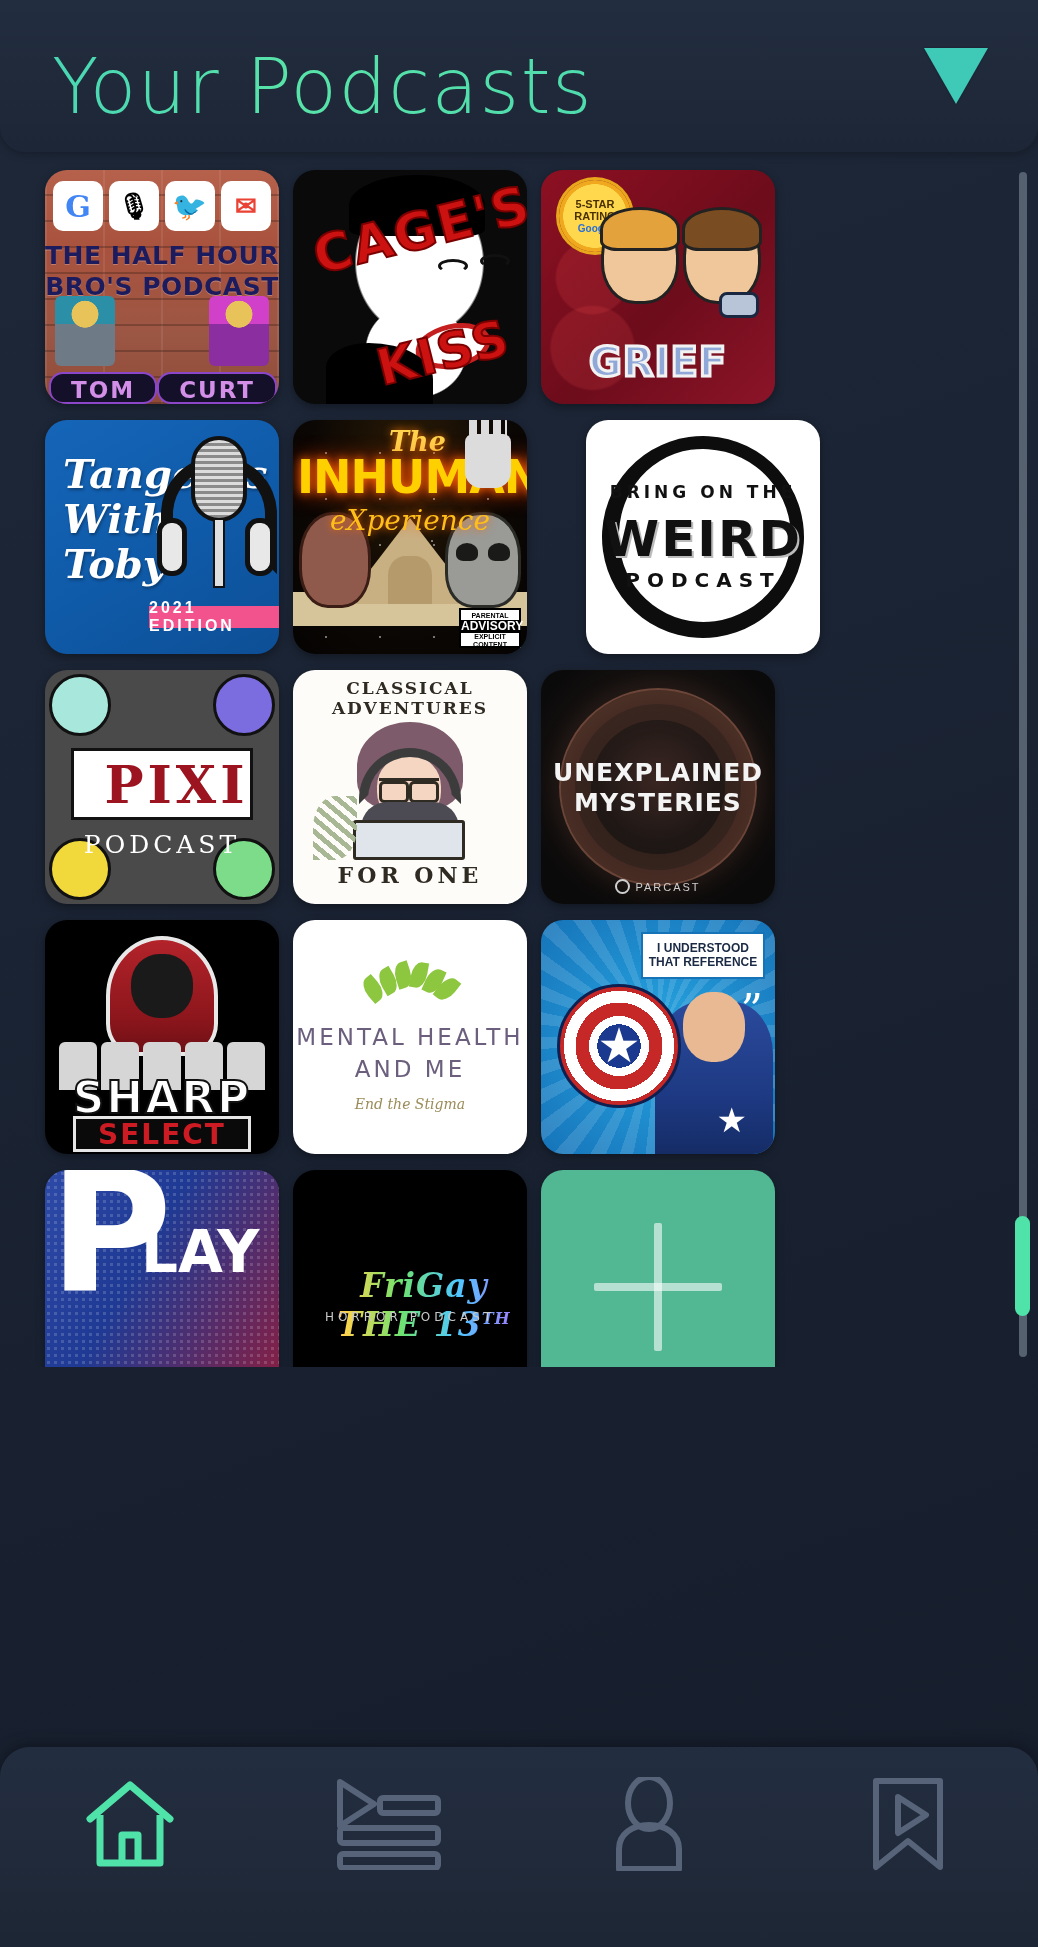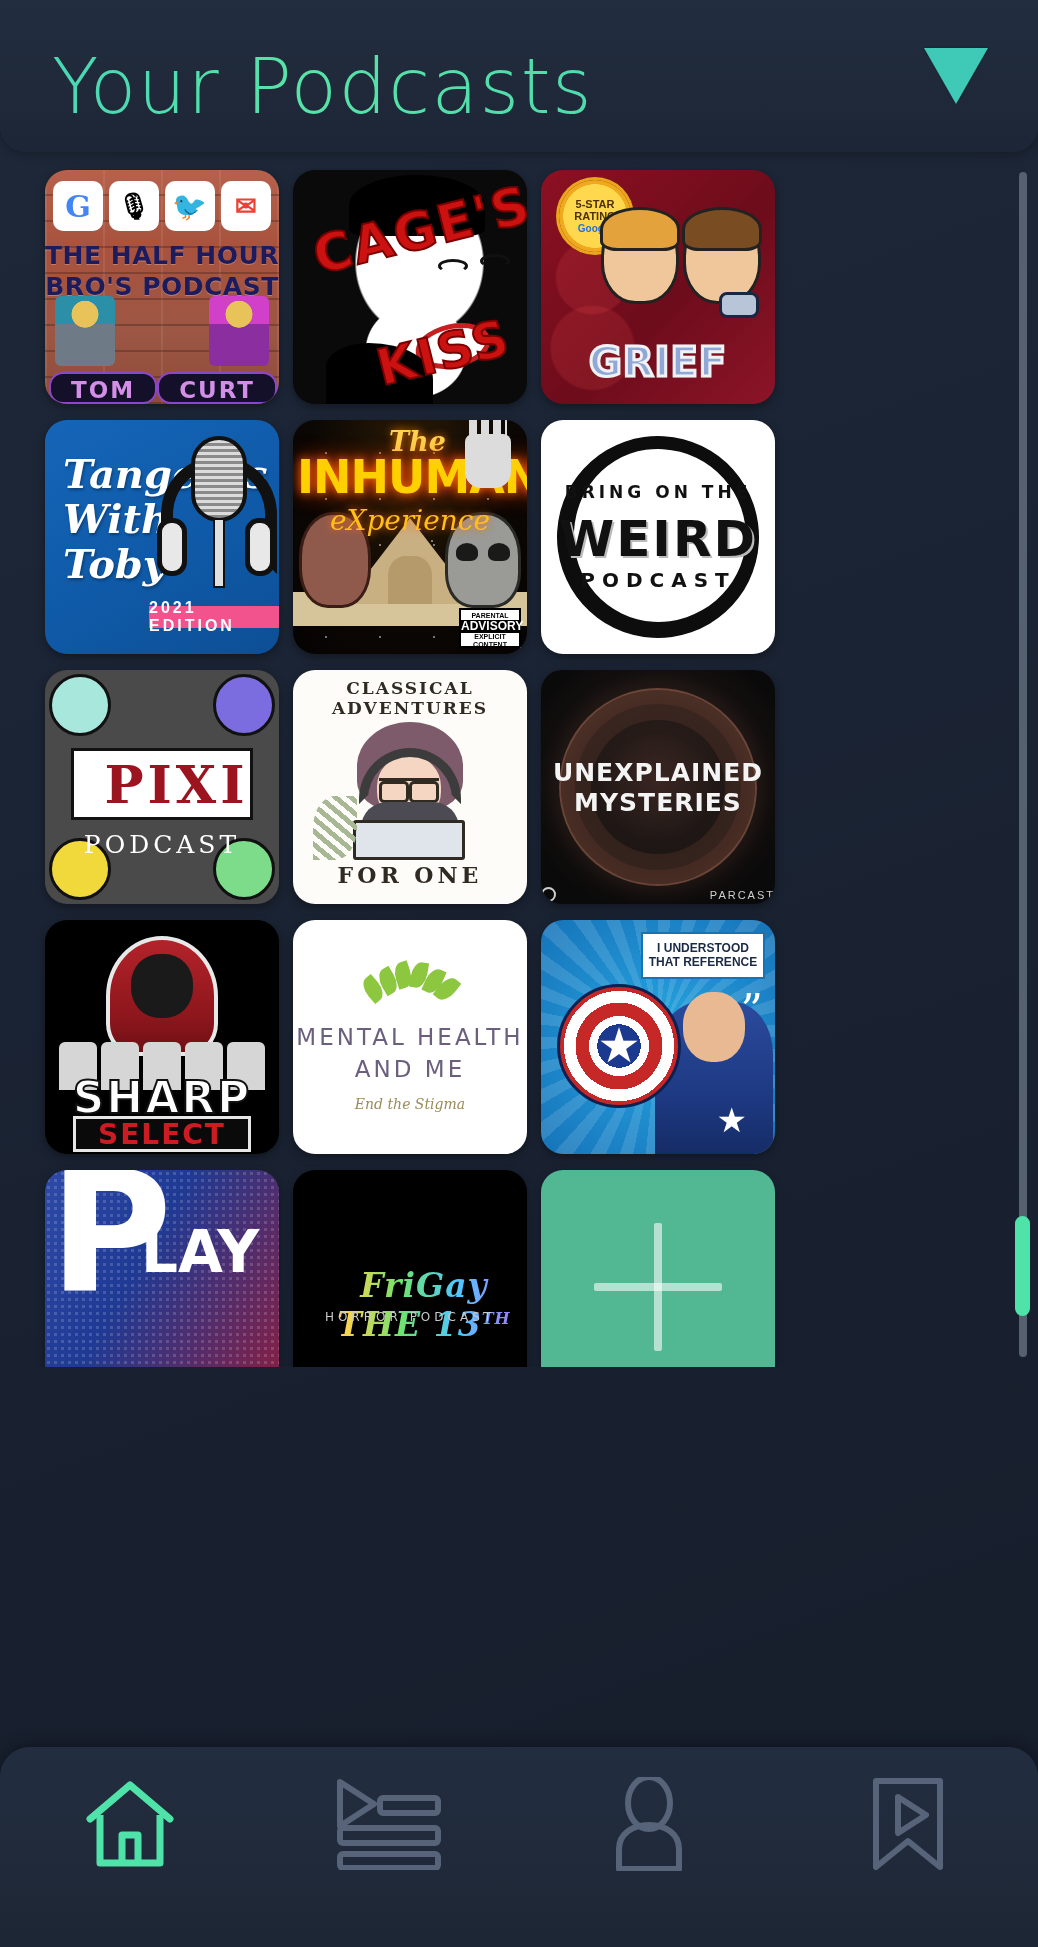--- a/index.html
+++ b/index.html
@@ -192,21 +192,21 @@
      border-radius:46% 46% 36% 36%; border:3px solid #2a2a26; }
   .inh-face-r::before, .inh-face-r::after { content:""; position:absolute; top:28px; width:22px; height:18px;
      background:#1a1a18; border-radius:60% 60% 40% 40%; }
   .inh-face-r::before { left:8px; } .inh-face-r::after { right:8px; }
   .inh-ground { position:absolute; bottom:0; left:0; right:0; height:34px; background:#d6c49a; }
   .inh-adv { position:absolute; bottom:6px; right:6px; width:62px; height:40px; background:#fff;
      border:2px solid #000; font-size:7px; text-align:center; color:#000; line-height:1.1; padding-top:2px; font-weight:bold; }
   .inh-adv .big { background:#000; color:#fff; font-size:12px; display:block; letter-spacing:0; }
 
   
-  .t-weird { background:#ffffff; }
+  .t-weird { background:#ffffff;margin-left:45px; }
   .weird-ring { position:absolute; top:16px; left:16px; width:202px; height:202px;
      border:13px solid #0d0d0d; border-radius:50%; transform:rotate(-8deg);
      border-left-width:17px; border-bottom-width:16px; }
   .weird-l1 { position:absolute; top:62px; left:0; right:0; text-align:center; font-size:17px;
      font-weight:bold; letter-spacing:4px; color:#111; font-family:"DejaVu Sans",sans-serif; }
   .weird-l2 { position:absolute; top:90px; left:0; right:0; text-align:center; font-size:50px;
      font-weight:bold; letter-spacing:2px; color:#111; font-family:"DejaVu Sans",sans-serif;
      text-shadow:2px 2px 0 #bbb; }
   .weird-l3 { position:absolute; top:148px; left:0; right:0; text-align:center; font-size:20px;
      font-weight:bold; letter-spacing:7px; color:#111; font-family:"DejaVu Sans",sans-serif; }
@@ -239,31 +239,31 @@
      border-bottom-color:transparent; border-radius:52px 52px 0 0; }
   .cl-body { position:absolute; bottom:0; left:10px; width:98px; height:52px; background:#4c4a52; border-radius:26px 26px 0 0; }
   .cl-book { position:absolute; bottom:-6px; left:2px; width:112px; height:40px; background:#dfe5ea;
      border:3px solid #2f2a22; border-radius:3px; }
   .cl-leaf { position:absolute; bottom:44px; left:20px; width:44px; height:64px;
      background: repeating-linear-gradient(40deg,#a8b894 0 5px, transparent 5px 10px); border-radius:50% 0; }
   .cl-for1 { position:absolute; bottom:16px; left:0; right:0; text-align:center; font-size:22px;
      font-weight:bold; letter-spacing:4px; color:#2f2a22; font-family:"DejaVu Serif",serif; }
 
   
-  .t-unex { background: radial-gradient(circle at 50% 46%, #3b2622 0%, #1d1715 40%, #0b0a0a 80%); border-radius: 21px; }
+  .t-unex { background: radial-gradient(circle at 50% 46%, #3b2622 0%, #1d1715 40%, #0b0a0a 80%); }
   .unex-rings { position:absolute; top:18px; left:18px; width:198px; height:198px; border-radius:50%;
      border:2px solid rgba(190,120,95,.5);
      box-shadow: inset 0 0 0 14px rgba(120,70,55,.22), inset 0 0 0 30px rgba(160,95,70,.16),
                  inset 0 0 44px rgba(220,140,110,.2), 0 0 26px rgba(180,100,75,.15); }
   .unex-t1 { position:absolute; top:88px; left:0; right:0; text-align:center; color:#f4f4f4;
      font-size:25px; font-weight:bold; letter-spacing:1px; font-family:"DejaVu Sans",sans-serif; }
   .unex-t2 { position:absolute; top:118px; left:0; right:0; text-align:center; color:#f4f4f4;
      font-size:25px; font-weight:bold; letter-spacing:1px; font-family:"DejaVu Sans",sans-serif; }
-  .unex-par { position:absolute; bottom:2px; left:0; right:0; text-align:center; color:#cfcfcf;
-     font-size:11px; letter-spacing:2px; display:flex; align-items:center; justify-content:space-between; gap:5px; }
+  .unex-par { position:absolute; bottom:10px; left:0; right:0; text-align:center; color:#cfcfcf;
+     font-size:11px; letter-spacing:2px; display:flex; align-items:center; justify-content:center; gap:5px; }
   .unex-par .pd { width:15px; height:15px; border-radius:50%; border:2px solid #cfcfcf; }
 
   
   .t-sharp { background:#000; }
   .sh-hood { position:absolute; top:16px; left:50%; transform:translateX(-50%); width:112px; height:120px;
      background: linear-gradient(180deg,#b3232a 0%,#8c161c 70%,#6e1016 100%);
      border-radius:52% 52% 28% 28%; border:4px solid #e8e8e8; }
   .sh-face { position:absolute; top:34px; left:50%; transform:translateX(-50%); width:62px; height:64px;
      background:#1a1a1a; border-radius:46%; }
   .sh-rows { position:absolute; top:122px; left:14px; right:14px; height:48px; display:flex; gap:4px; }

